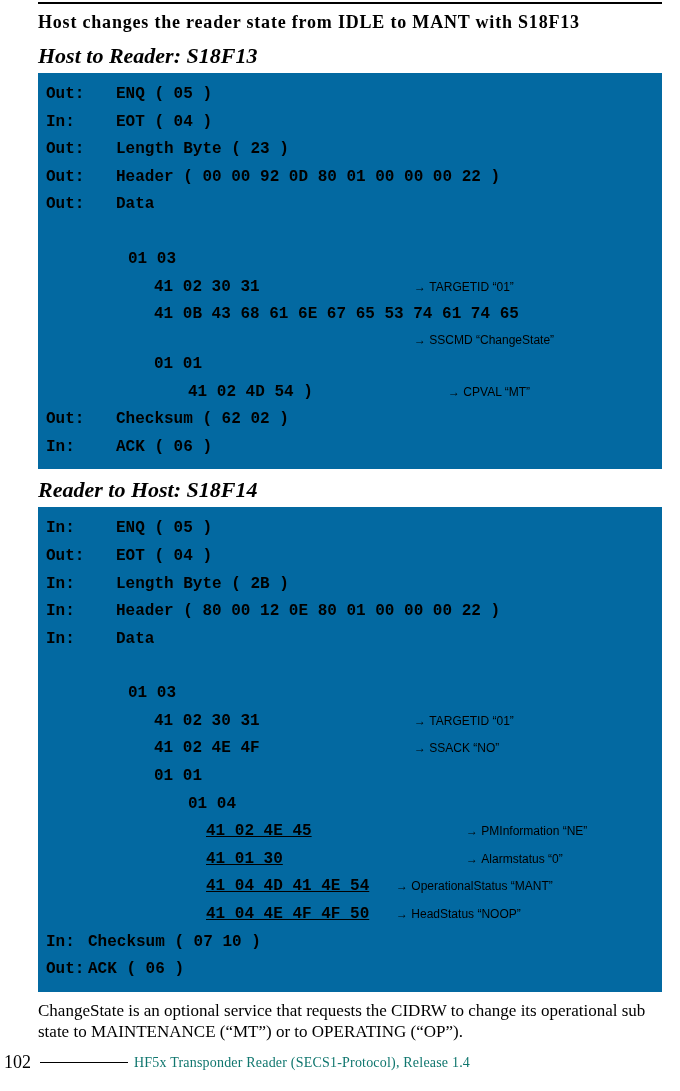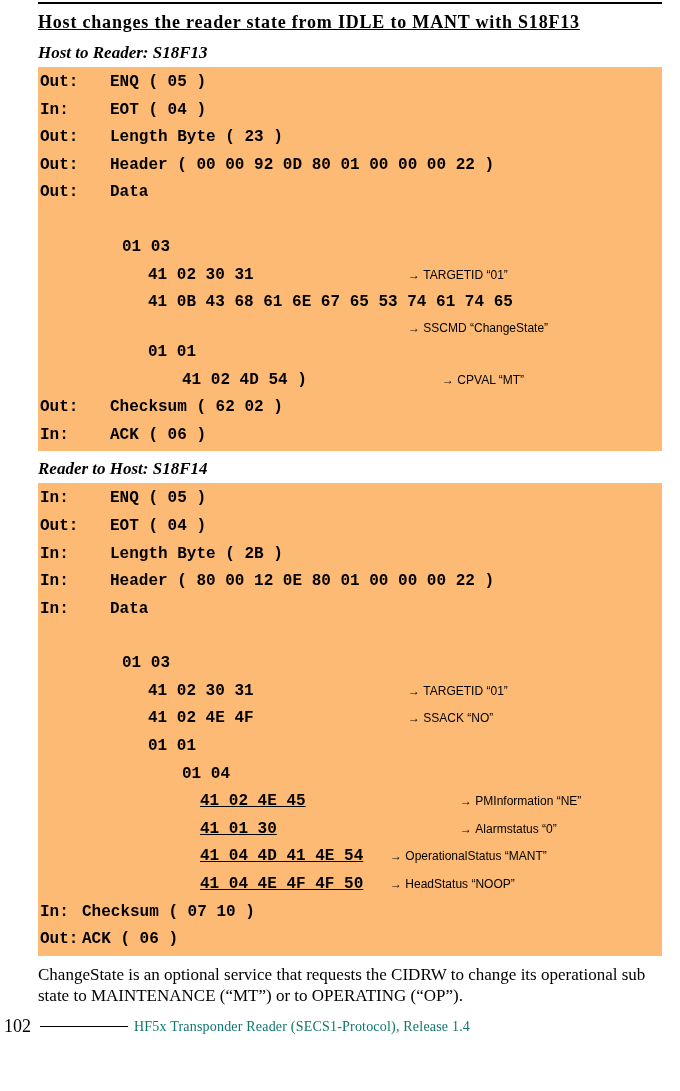--- a/index.html
+++ b/index.html
@@ -17,31 +17,30 @@
   }
   .top-rule {
     border-top: 2px solid #000;
     margin: 0 0 8px 0;
   }
   .heading {
     font-weight: bold;
     font-size: 18px;
     letter-spacing: 0.8px;
     margin: 4px 0 10px 0;
-    text-decoration: underline;
   }
   .subheading {
     font-style: italic;
     font-weight: bold;
-    font-size: 17px;
+    font-size: 22px;
     margin: 8px 0 4px 0;
   }
   .code-block {
-    background: #fdba74;
-    padding: 2px;
+    background: #0369a1;
+    padding: 8px;
   }
   .row {
     display: flex;
     align-items: baseline;
     padding: 3px 0 3px 0;
     line-height: 1.35;
   }
   .dir {
     font-family: "Courier New", Courier, monospace;
     font-weight: bold;

